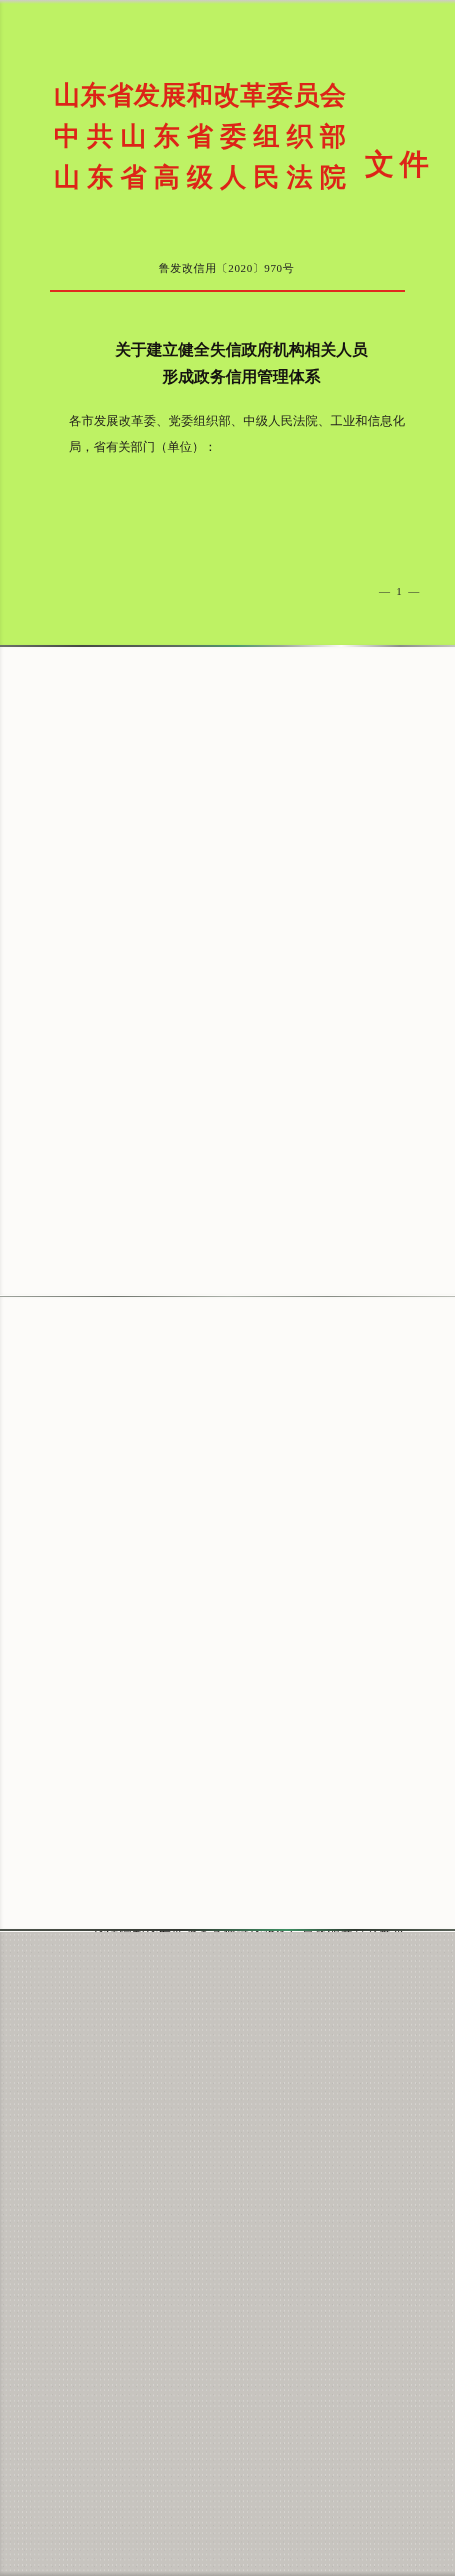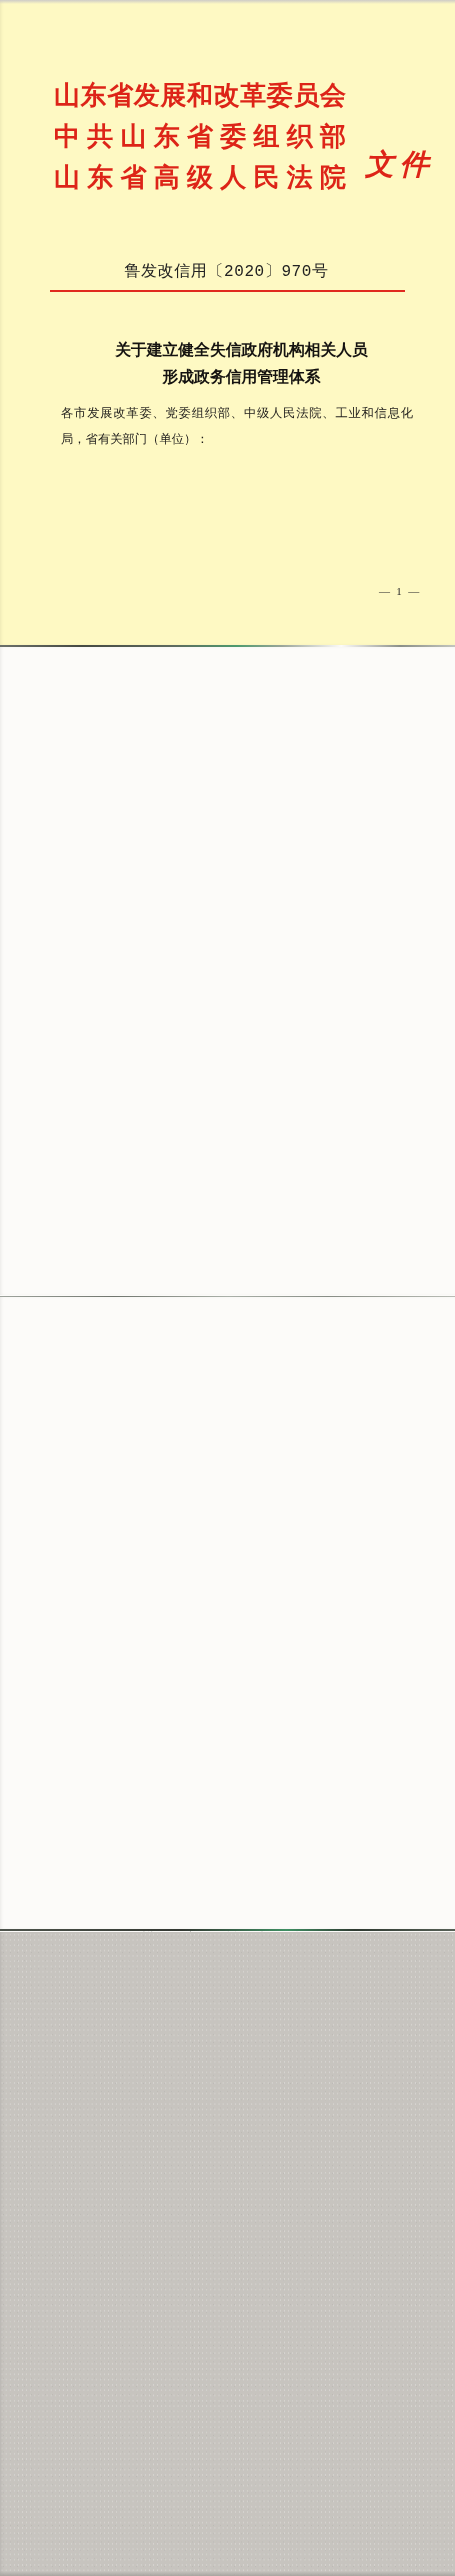--- a/index.html
+++ b/index.html
@@ -3,21 +3,21 @@
 <meta charset="utf-8">
 <style>
   html,body { margin:0; padding:0; background:#d8d6d2; }
   .doc {
     position:relative; width:455px; height:2576px; margin:0 auto;
     background:#fcfbf9; overflow:hidden;
     font-family:"Liberation Serif","DejaVu Serif",serif; color:#1e1c1a;
   }
   .page { position:absolute; left:0; width:455px;
           box-shadow: inset 2.3px 0 4.7px -2.3px rgba(0,0,0,.12); }
-  .page1 { top:0; height:645px; background:#fef9c3; }
+  .page1 { top:0; height:645px; background:#bef264; }
   .page2 { top:647px; height:648px; background:#fcfbf9; }
   .page3 { top:1297px; height:632px; background:#fcfbf9; }
   .page4 { top:1932px; height:644px;
     background-color:#c7c4bf;
     background-image:
       radial-gradient(rgba(255,255,255,.28) 0.6px, transparent 0.8px),
       radial-gradient(rgba(0,0,0,.05) 0.6px, transparent 0.8px);
     background-size:4.1px 5.3px, 7px 8.2px;
   }
   .top-edge { position:absolute; top:0; left:0; width:455px; height:3.5px;
@@ -36,33 +36,32 @@
   .red-head { position:absolute; top:75px; left:54px; width:292px; }
   .issuer {
     font-size:26px; font-weight:bold; color:#dd2418; line-height:41px;
     white-space:nowrap; text-align:center;
     text-align-last:justify; -moz-text-align-last:justify;
   }
   .doc-type {
     position:absolute; top:145px; left:365px; width:88px;
     font-size:29px; font-weight:bold; color:#dd2418; letter-spacing:5.8px;
     white-space:nowrap;
-    font-style:italic;
   }
   .doc-number { position:absolute; top:261px; left:0; width:453px;
-    text-align:center; font-size:16px; letter-spacing:0.6px; color:#222;font-family:Liberation Mono, monospace; }
+    text-align:center; font-size:11px; letter-spacing:0.6px; color:#222; }
   .red-rule { position:absolute; top:290px; left:50px; width:355px; height:1.8px;
     background:#e02a1e; }
   .title { position:absolute; top:322px; left:0; width:455px; margin:14px;
     text-align:center; font-size:15.8px; font-weight:bold; line-height:27.4px; color:#141210; }
 
   
   .content { position:absolute; left:56px; width:362px;
     font-size:12.3px; line-height:26px; text-align:justify; }
-  .content p { margin:5px; }
+  .content p { margin:13px; }
   .indent { text-indent:2em; }
   .heading { font-weight:bold; text-indent:2em;
     font-family:"Liberation Sans","DejaVu Sans",sans-serif; }
   .p1c { top:395px; }
   .p2c { top:728px; line-height:26px; }
 
   .page-num { position:absolute; font-size:11px; color:#2a2a2a;
     letter-spacing:1.8px; white-space:nowrap; }
   .pn1 { top:585px; right:34px; }
   .pn2 { top:1233px; left:35px; }

